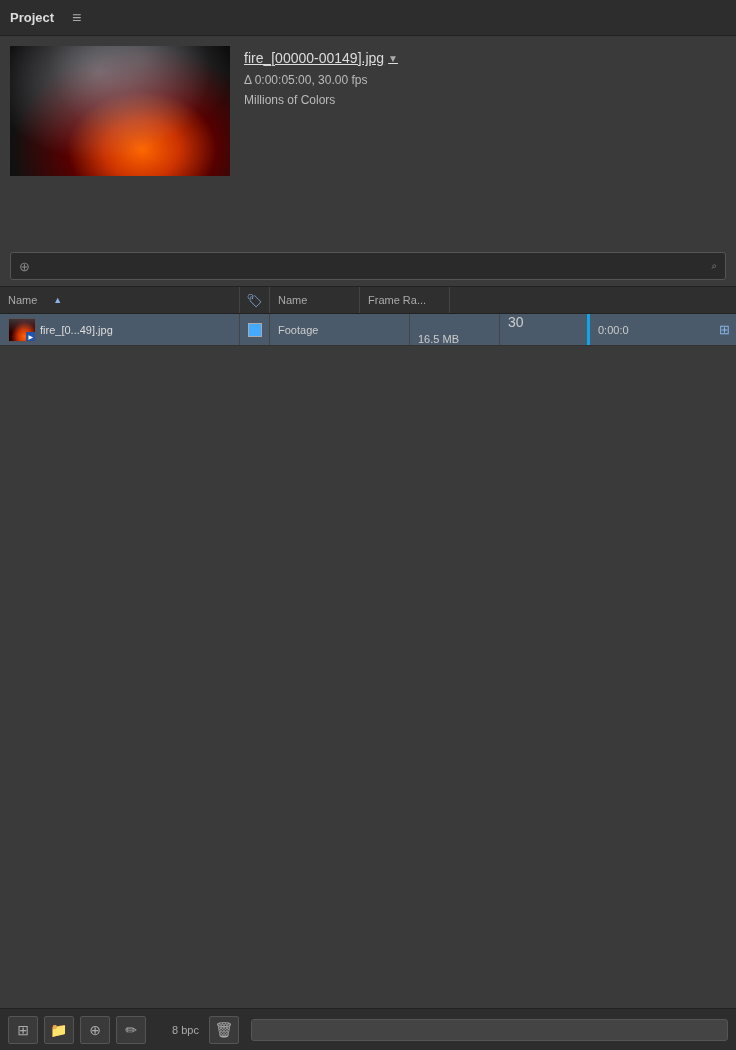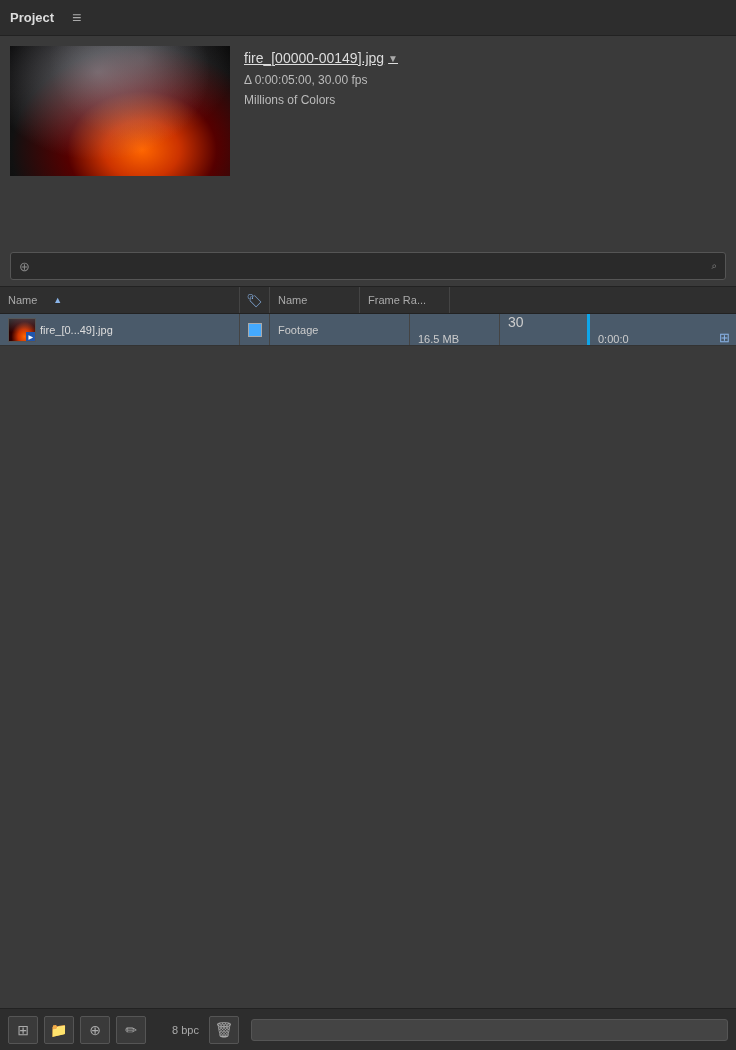--- a/index.html
+++ b/index.html
@@ -291,21 +291,21 @@
       height: 100%;
       display: flex;
       align-items: flex-start;
       font-size: 14px;
     }
     .row-inpoint-cell {
       flex: 1;
       padding-left: 8px;
       height: 100%;
       display: flex;
-      align-items: flex-end;
+      align-items: center;
       justify-content: space-between;
       font-size: 11px;
     }
     .row-edit-icon {
       color: #8ab4e8;
       font-size: 13px;
       margin-right: 6px;
     }
 
     

